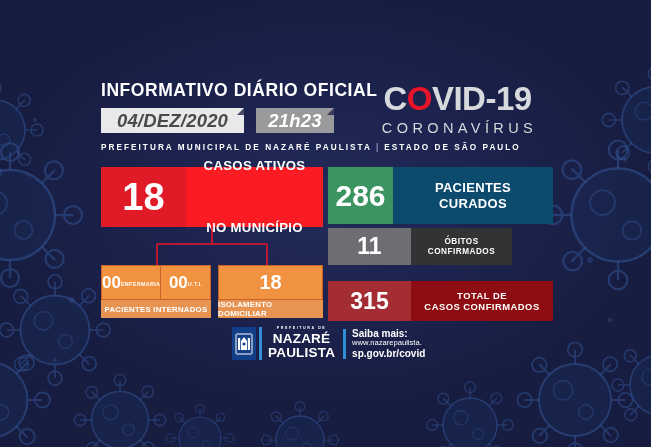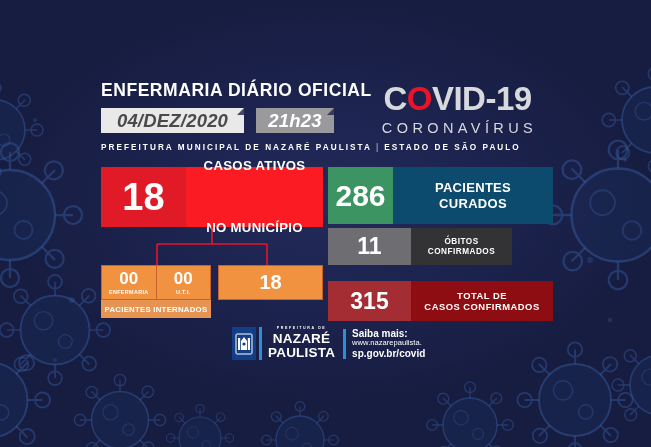--- a/index.html
+++ b/index.html
@@ -93,21 +93,21 @@
   #box-total { left:328px; top:281px; width:225px; height:40px; }
   #box-total .num { width:83px; background:#a32d33; font-size:23px; }
   #box-total .lbl { flex:1; background:#8d0d12; font-size:9.4px; letter-spacing:.5px; }
 
   
   #grp-internados { position:absolute; left:101px; top:265px; width:110px; }
   #grp-isolamento { position:absolute; left:218px; top:265px; width:105px; }
   .or-top { display:flex; height:35px; }
   .or-cell {
     flex:1; background:#f0923f; border:1.3px solid #c96228;
-    display:flex; flex-direction:column; align-items:center; justify-content:center;
+    display:flex; align-items:center; justify-content:center;
     color:#fff;
   }
   .or-cell + .or-cell { border-left:none; }
   .or-cell .v { font-size:17px; font-weight:bold; line-height:1; }
   .or-cell .k { font-size:5.4px; font-weight:bold; letter-spacing:.35px; margin-top:2px; }
   .or-single {
     background:#f0923f; border:1.3px solid #c96228;
     height:35px; display:flex; align-items:center; justify-content:center;
     color:#fff; font-size:20px; font-weight:bold;
   }
@@ -186,21 +186,21 @@
       <circle cx="590" cy="260" r="3"></circle>
         <circle cx="610" cy="320" r="2.2"></circle>
       <circle cx="35" cy="120" r="2"></circle>
         <circle cx="625" cy="160" r="2"></circle>
     </g>
   </svg>
 </div>
 
 <div id="stage">
 
-  <div class="hdr-title">ENFERMARIA DIÁRIO OFICIAL</div>
+  <div class="hdr-title">INFORMATIVO DIÁRIO OFICIAL</div>
 
   <div class="badge" id="badge-date">04/DEZ/2020</div>
   <div class="badge" id="badge-time">21h23</div>
 
   <div class="covid-wrap">
     <div class="covid-main"><span>C</span><span class="o-red">O</span><span>VID-19</span></div>
     <div class="covid-sub">CORONAVÍRUS</div>
   </div>
 
   <div class="hdr-sub"><span>PREFEITURA MUNICIPAL DE NAZARÉ PAULISTA</span><span class="sep">|</span><span>ESTADO DE SÃO PAULO</span></div>
@@ -255,20 +255,21 @@
       <div class="or-cell">
         <span class="v">00</span>
         <span class="k">U.T.I.</span>
       </div>
     </div>
     <div class="or-foot">PACIENTES INTERNADOS</div>
   </div>
 
   <div id="grp-isolamento">
     <div class="or-single">18</div>
+    <div class="or-foot">ISOLAMENTO DOMICILIAR</div>
   </div>
 
   <div id="footer">
     <div class="crest">
       <svg width="18" height="24" viewBox="0 0 18 24">
         <rect x="1" y="2" width="16" height="20" rx="1" fill="none" stroke="#ffffff" stroke-width="1"></rect>
         <rect x="3" y="6" width="2.2" height="12" fill="#ffffff"></rect>
         <rect x="12.8" y="6" width="2.2" height="12" fill="#ffffff"></rect>
         <path d="M9,5 L12,9 L12,18 L6,18 L6,9 Z" fill="#ffffff"></path>
         <circle cx="9" cy="12" r="1.6" fill="#133f86"></circle>

